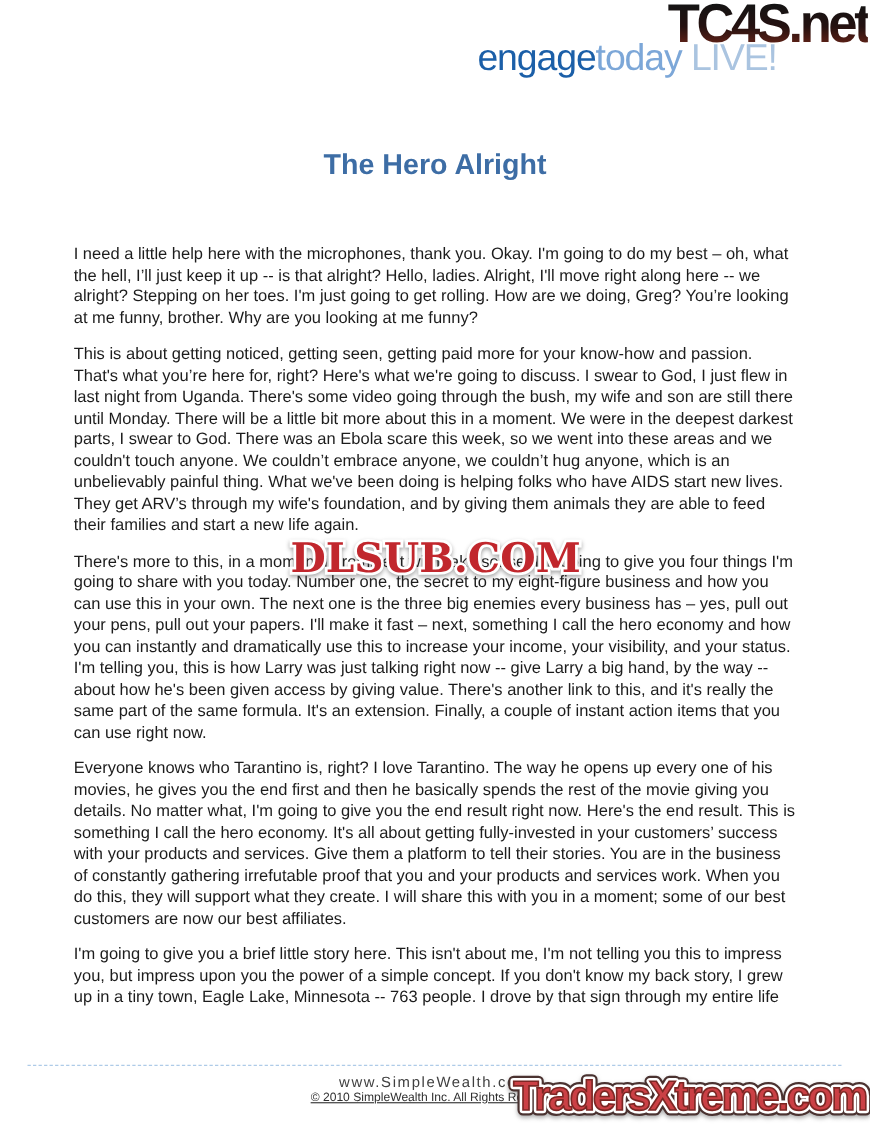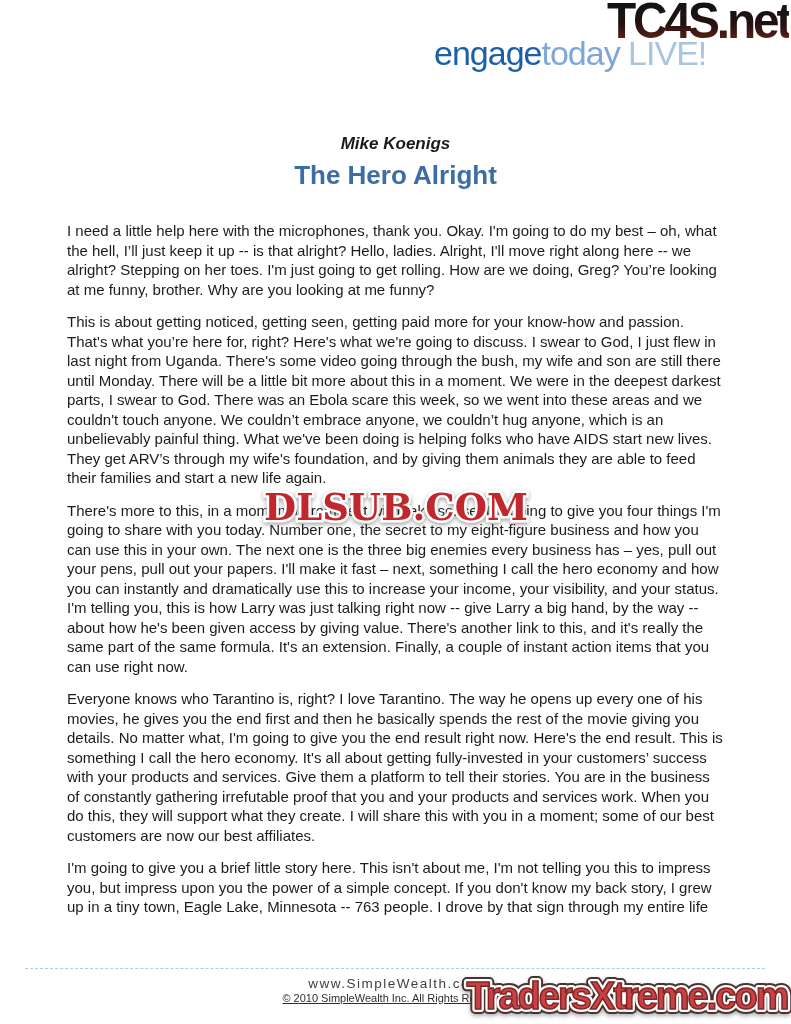--- a/index.html
+++ b/index.html
@@ -117,21 +117,20 @@
 </head>
 <body>
 
 <div class="page">
 
   <div class="tc4s">TC4S.net</div>
 
   <div class="brand"><span class="engage">engage</span><span class="today">today</span><span class="live"> LIVE!</span></div>
 
   <div class="titleblock">
-    <div class="author">Mike Koenigs</div>
     <h1 class="doc-title">The Hero Alright</h1>
   </div>
 
   <div class="bodytext">
     <p>I need a little help here with the microphones, thank you. Okay. I'm going to do my best – oh, what the hell, I’ll just keep it up -- is that alright? Hello, ladies. Alright, I'll move right along here -- we alright?  Stepping on her toes. I'm just going to get rolling.  How are we doing, Greg? You’re looking at me funny, brother. Why are you looking at me funny?</p>
     <p>This is about getting noticed, getting seen, getting paid more for your know-how and passion. That's what you’re here for, right? Here's what we're going to discuss. I swear to God, I just flew in last night from Uganda. There's some video going through the bush, my wife and son are still there until Monday. There will be a little bit more about this in a moment. We were in the deepest darkest parts, I swear to God. There was an Ebola scare this week, so we went into these areas and we couldn't touch anyone. We couldn’t embrace anyone, we couldn’t hug anyone, which is an unbelievably painful thing. What we've been doing is helping folks who have AIDS start new lives. They get ARV’s through my wife's foundation, and by giving them animals they are able to feed their families and start a new life again.</p>
     <p>There's more to this, in a moment I promise it will make sense. I'm going to give you four things I'm going to share with you today. Number one, the secret to my eight-figure business and how you can use this in your own. The next one is the three big enemies every business has – yes, pull out your pens, pull out your papers. I'll make it fast – next, something I call the hero economy and how you can instantly and dramatically use this to increase your income, your visibility, and your status. I'm telling you, this is how Larry was just talking right now -- give Larry a big hand, by the way -- about how he's been given access by giving value. There's another link to this, and it's really the same part of the same formula. It's an extension. Finally, a couple of instant action items that you can use right now.</p>
     <p>Everyone knows who Tarantino is, right? I love Tarantino. The way he opens up every one of his movies, he gives you the end first and then he basically spends the rest of the movie giving you details.  No matter what, I'm going to give you the end result right now. Here's the end result. This is something I call the hero economy. It's all about getting fully-invested in your customers’ success with your products and services. Give them a platform to tell their stories. You are in the business of constantly gathering irrefutable proof that you and your products and services work. When you do this, they will support what they create. I will share this with you in a moment; some of our best customers are now our best affiliates.</p>
     <p>I'm going to give you a brief little story here. This isn't about me, I'm not telling you this to impress you, but impress upon you the power of a simple concept. If you don't know my back story, I grew up in a tiny town, Eagle Lake, Minnesota -- 763 people. I drove by that sign through my entire life</p>
   </div>

